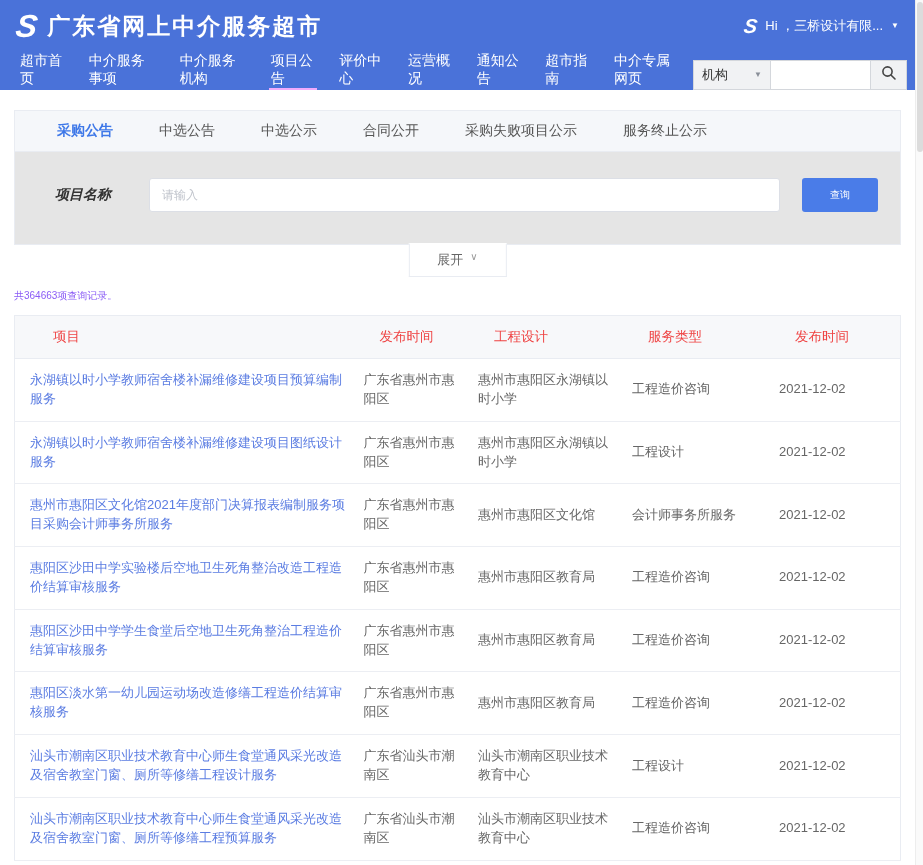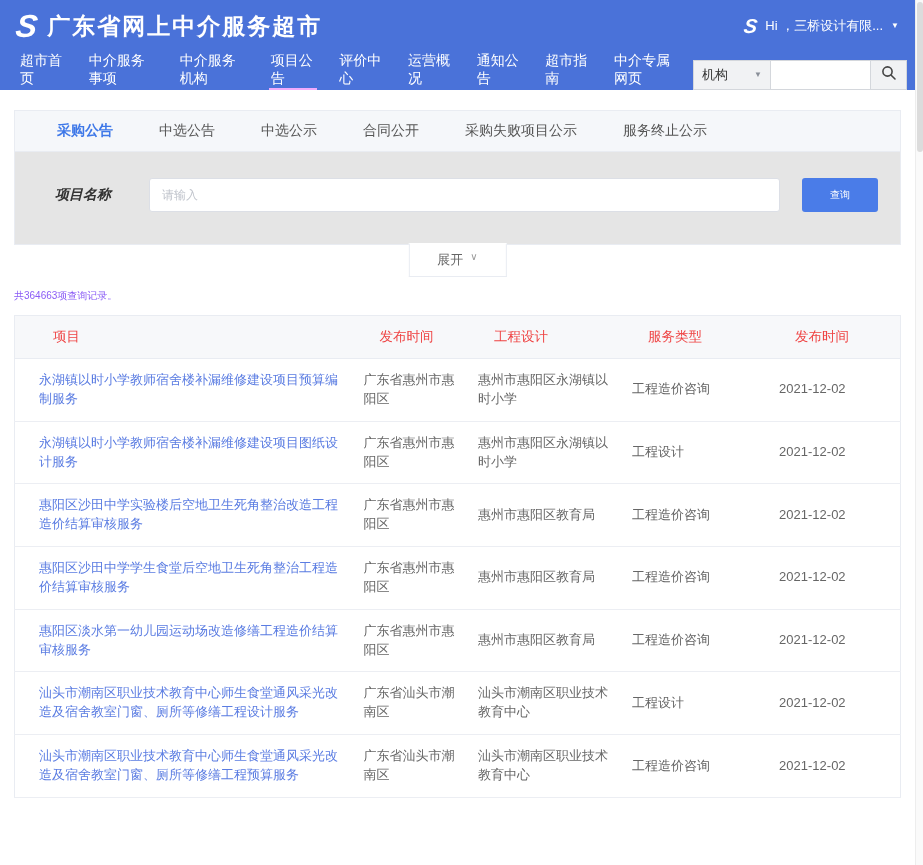--- a/index.html
+++ b/index.html
@@ -75,21 +75,21 @@
   col.c1{width:39.4%} col.c2{width:12.9%} col.c3{width:17.4%} col.c4{width:16.6%} col.c5{width:13.7%}
   thead th {
     background:#f7f8fa; text-align:left; font-size:13.5px; font-weight:normal; color:#ef4444;
     padding:12px 12px 12px 16px; border-bottom:1px solid #e9ecf2;
   }
   thead th:first-child { padding-left:38px; }
   tbody td {
     font-size:13px; color:#666; padding:12px 14px 12px 0;
     border-bottom:1px solid #eceef3; vertical-align:middle; line-height:1.45;
   }
-  tbody td:first-child { padding-left:24px; }
+  tbody td:first-child { padding-left:15px; }
   tbody a { color:#5a7ce2; text-decoration:none; }
 
   
   .scrollbar { position:absolute; right:0; top:0; width:8px; height:865px; background:#fafafa; border-left:1px solid #ededed; }
   .scroll-thumb { width:6px; margin-left:1px; margin-top:2px; height:150px; background:#dcdcdc; border-radius:3px; }
 </style>
 </head>
 <body>
 
 <div class="page">
@@ -182,20 +182,27 @@
           <td>2021-12-02</td>
         </tr>
         <tr>
           <td><a href="#">永湖镇以时小学教师宿舍楼补漏维修建设项目图纸设计服务</a></td>
           <td>广东省惠州市惠阳区</td>
           <td>惠州市惠阳区永湖镇以时小学</td>
           <td>工程设计</td>
           <td>2021-12-02</td>
         </tr>
         <tr>
+          <td><a href="#">惠州市惠阳区文化馆2021年度部门决算报表编制服务项目采购会计师事务所服务</a></td>
+          <td>广东省惠州市惠阳区</td>
+          <td>惠州市惠阳区文化馆</td>
+          <td>会计师事务所服务</td>
+          <td>2021-12-02</td>
+        </tr>
+        <tr>
           <td><a href="#">惠阳区沙田中学实验楼后空地卫生死角整治改造工程造价结算审核服务</a></td>
           <td>广东省惠州市惠阳区</td>
           <td>惠州市惠阳区教育局</td>
           <td>工程造价咨询</td>
           <td>2021-12-02</td>
         </tr>
         <tr>
           <td><a href="#">惠阳区沙田中学学生食堂后空地卫生死角整治工程造价结算审核服务</a></td>
           <td>广东省惠州市惠阳区</td>
           <td>惠州市惠阳区教育局</td>

